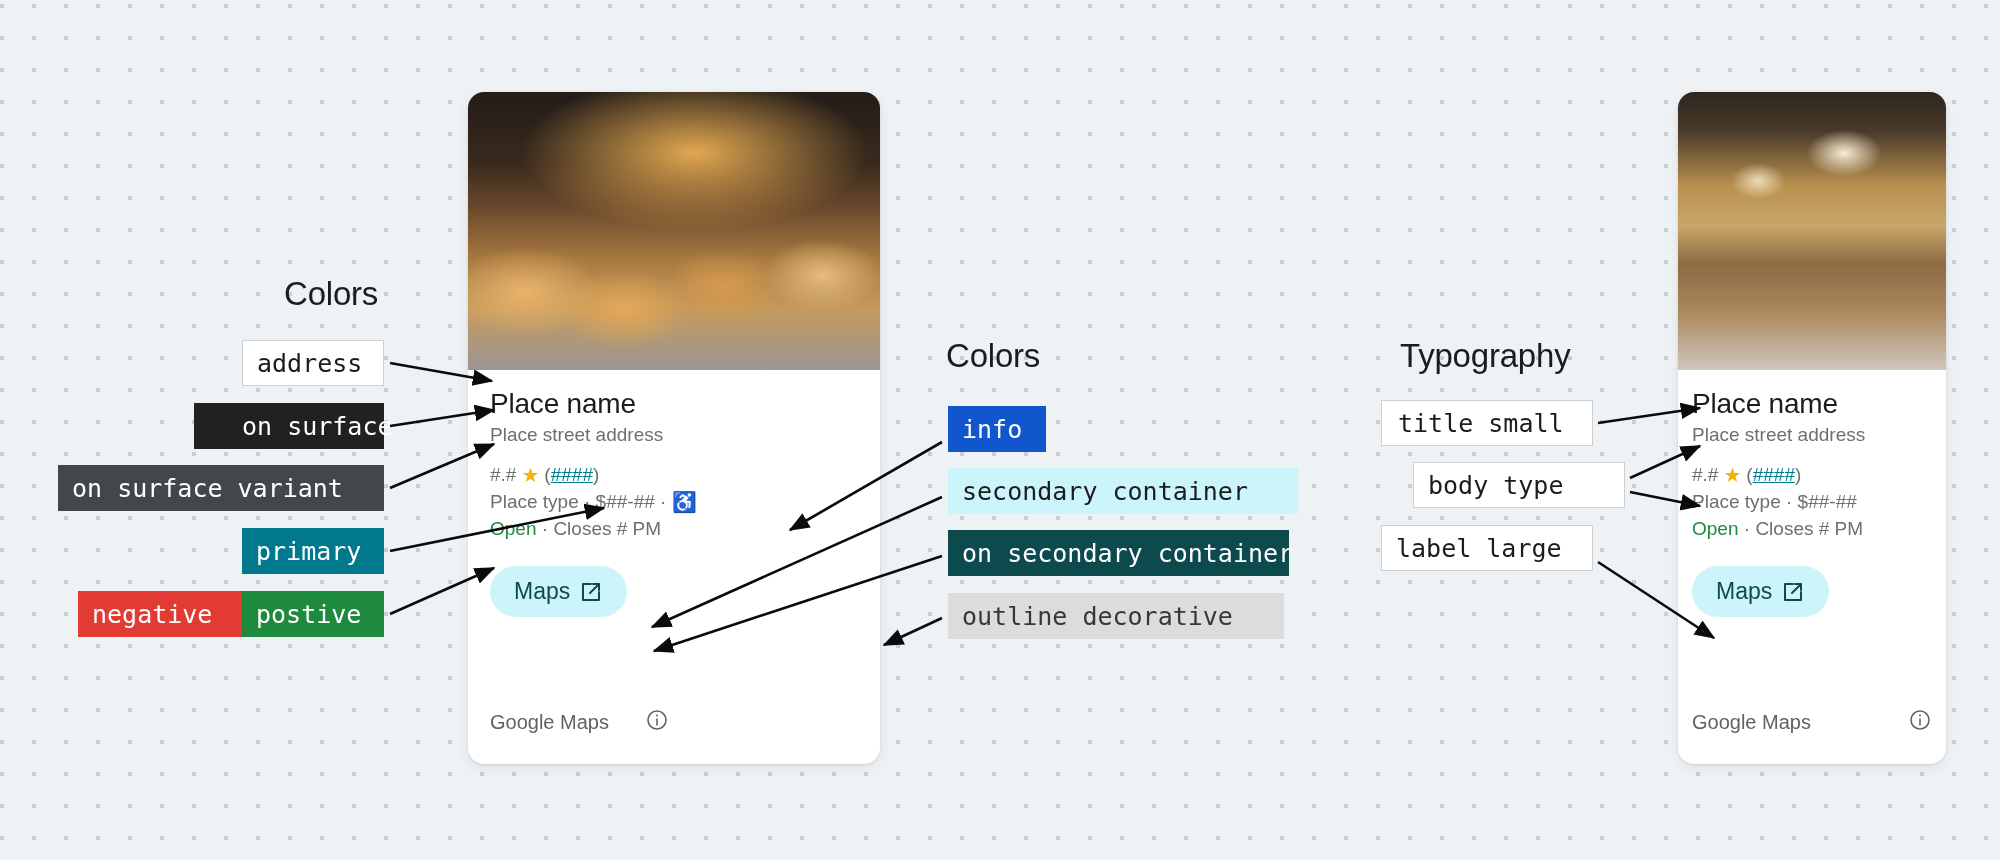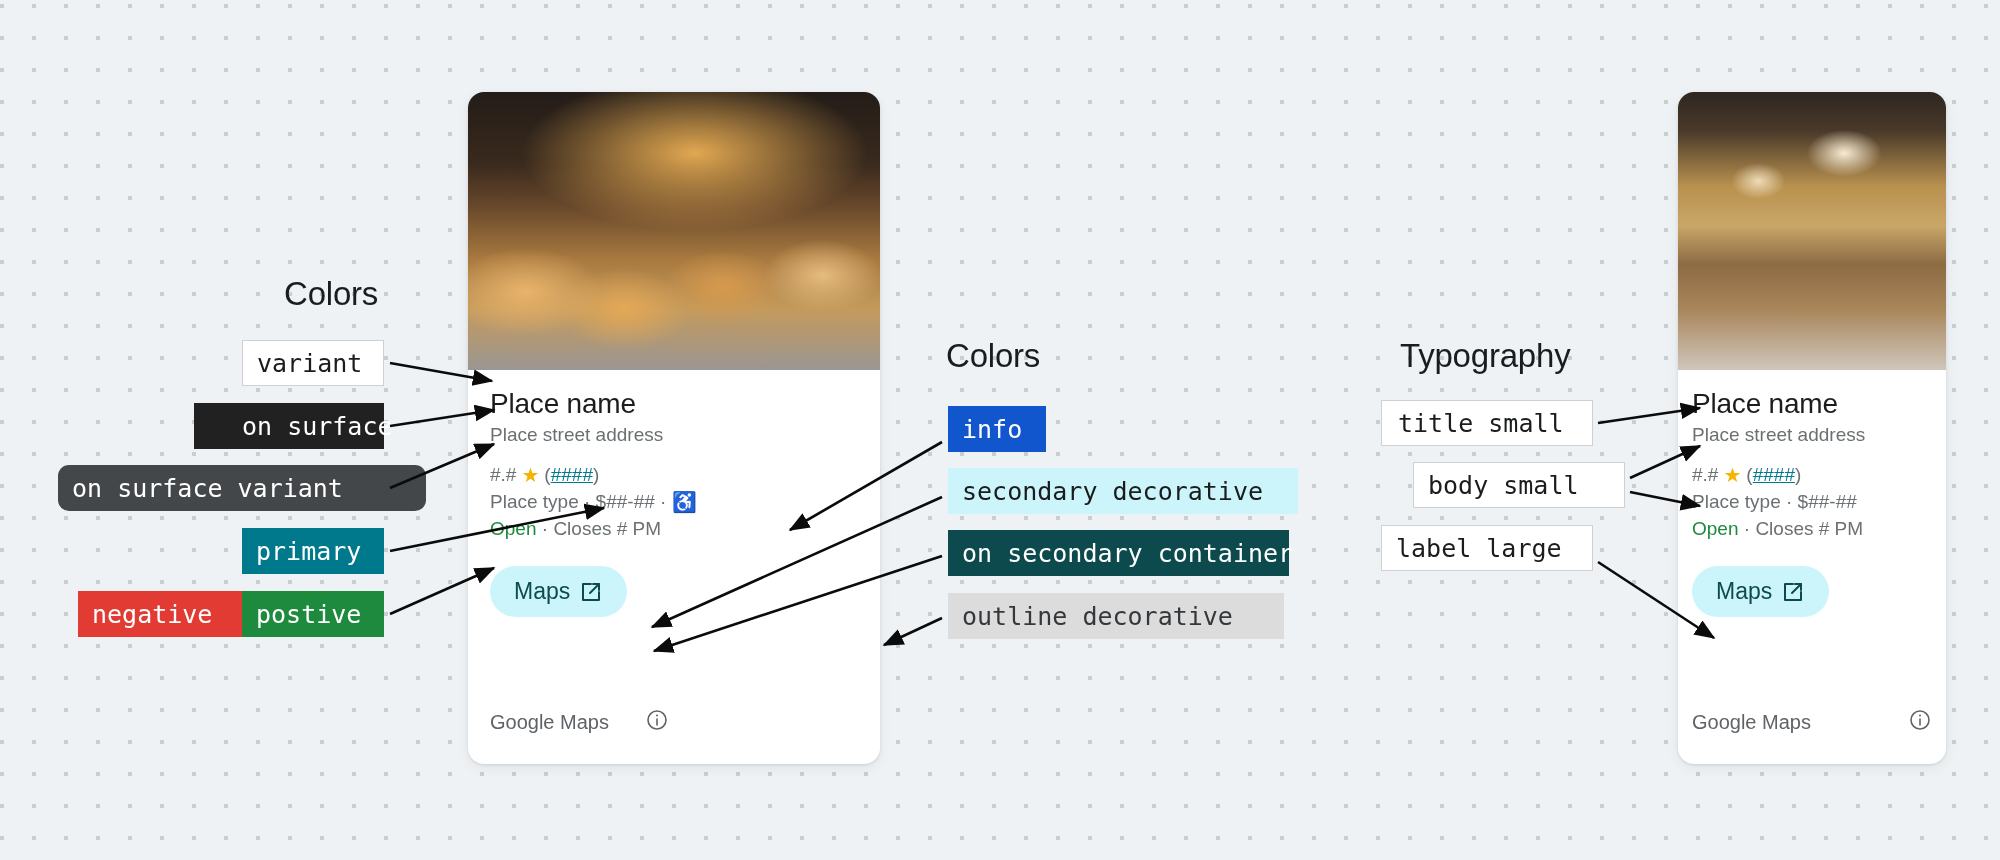--- a/index.html
+++ b/index.html
@@ -48,21 +48,21 @@
     align-items: center;
     white-space: nowrap;
     box-sizing: border-box;
     padding: 0 14px;
     height: 46px;
   }
 
   
   #chip-surface            { left: 242px; top: 340px; width: 142px; background:#ffffff; color:#1a1c1e; border:1px solid #cbd1d4; }
   #chip-on-surface         { left: 194px; top: 403px; width: 190px; background:#212121; color:#ffffff;padding-left:48px; }
-  #chip-on-surface-variant { left: 58px;  top: 465px; width: 368px; background:#44474a; color:#ffffff;border-radius:11px; }
+  #chip-on-surface-variant { left: 58px;  top: 465px; width: 326px; background:#44474a; color:#ffffff; }
   #chip-primary            { left: 242px; top: 528px; width: 142px; background:#00798c; color:#ffffff; }
   #chip-negative           { left: 78px;  top: 591px; width: 164px; background:#e23b33; color:#ffffff; }
   #chip-postive            { left: 242px; top: 591px; width: 142px; background:#1e8a3e; color:#ffffff; }
 
   
   #chip-info                   { left: 948px;  top: 406px; width: 98px;  background:#1256cd; color:#ffffff; }
   #chip-secondary-container    { left: 948px;  top: 468px; width: 350px; background:#ccf4fb; color:#1a1c1e; }
   #chip-on-secondary-container { left: 948px;  top: 530px; width: 341px; background:#0d4a4e; color:#ffffff; }
   #chip-outline-decorative     { left: 948px;  top: 593px; width: 336px; background:#dcdcdc; color:#35383b; }
 
@@ -155,34 +155,34 @@
 </style>
 </head>
 <body>
 
 <div id="canvas">
 
   <div class="section-title" id="title-colors-left">Colors</div>
   <div class="section-title" id="title-colors-mid">Colors</div>
   <div class="section-title" id="title-typography">Typography</div>
 
-  <div class="chip" id="chip-surface">variant</div>
+  <div class="chip" id="chip-surface">address</div>
   <div class="chip" id="chip-on-surface">on surface</div>
   <div class="chip" id="chip-on-surface-variant">on surface variant</div>
   <div class="chip" id="chip-primary">primary</div>
   <div class="chip" id="chip-negative">negative</div>
   <div class="chip" id="chip-postive">postive</div>
 
   <div class="chip" id="chip-info">info</div>
-  <div class="chip" id="chip-secondary-container">secondary decorative</div>
+  <div class="chip" id="chip-secondary-container">secondary container</div>
   <div class="chip" id="chip-on-secondary-container">on secondary container</div>
   <div class="chip" id="chip-outline-decorative">outline decorative</div>
 
   <div class="chip" id="chip-title-small">title small</div>
-  <div class="chip" id="chip-body-small">body small</div>
+  <div class="chip" id="chip-body-small">body type</div>
   <div class="chip" id="chip-label-large">label large</div>
 
   <div class="place-card" id="card-center">
     <div class="card-hero">
       <div class="hero-bakery"></div>
     </div>
     <div class="card-body">
       <p class="place-name">Place name</p>
       <p class="place-address">Place street address</p>
       <p class="place-rating">

